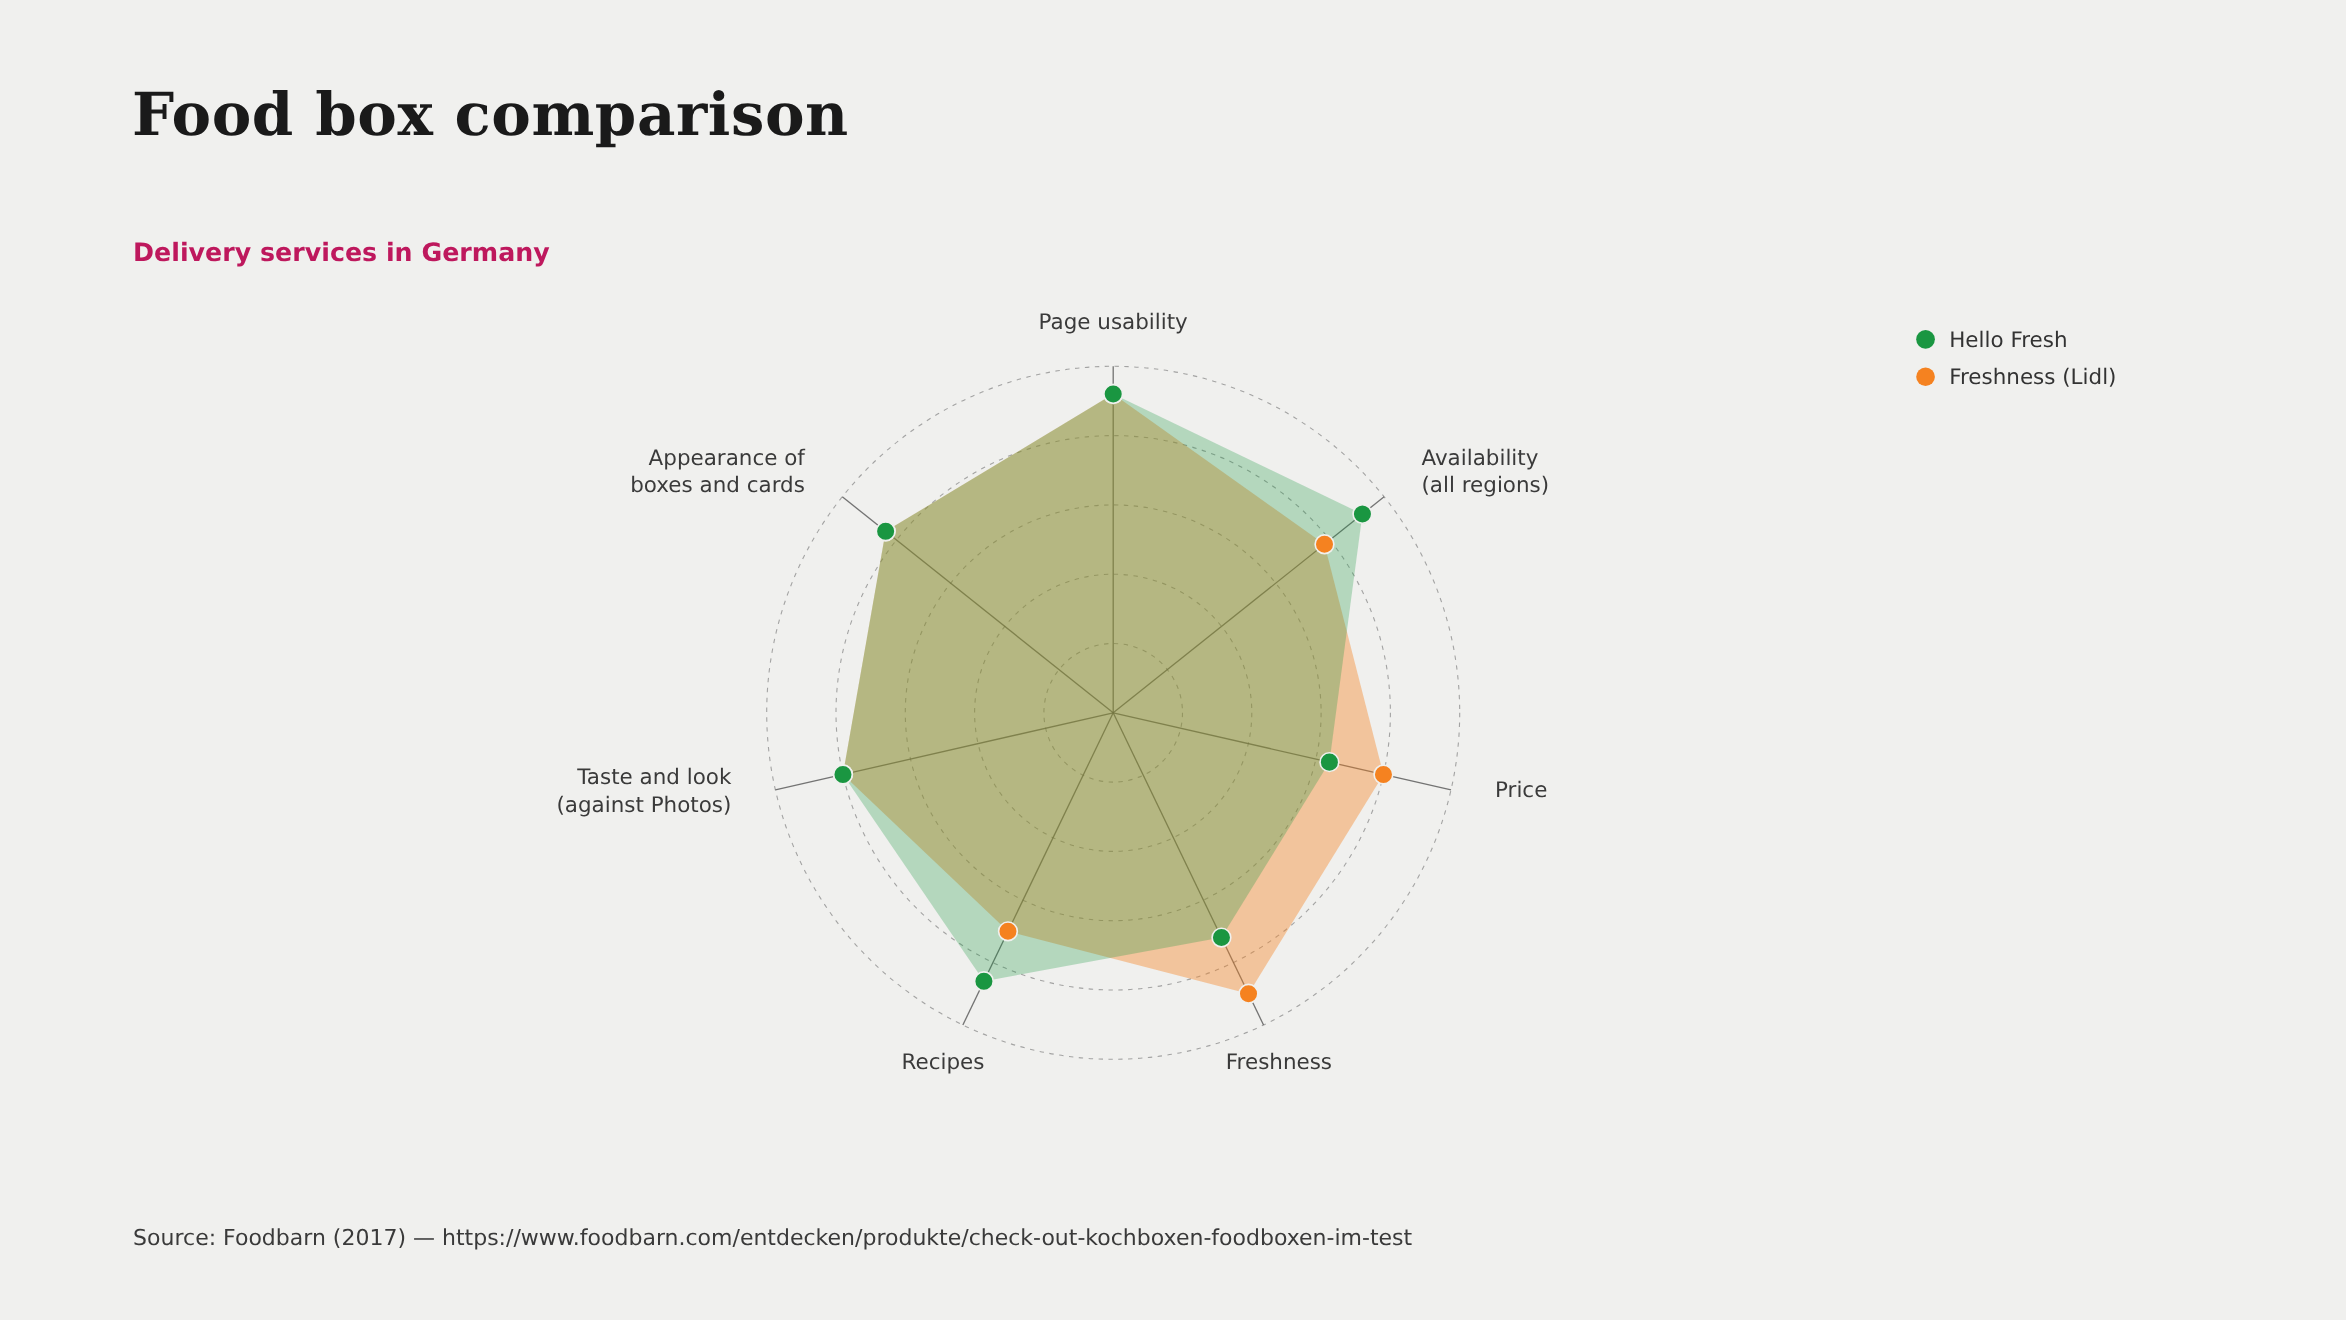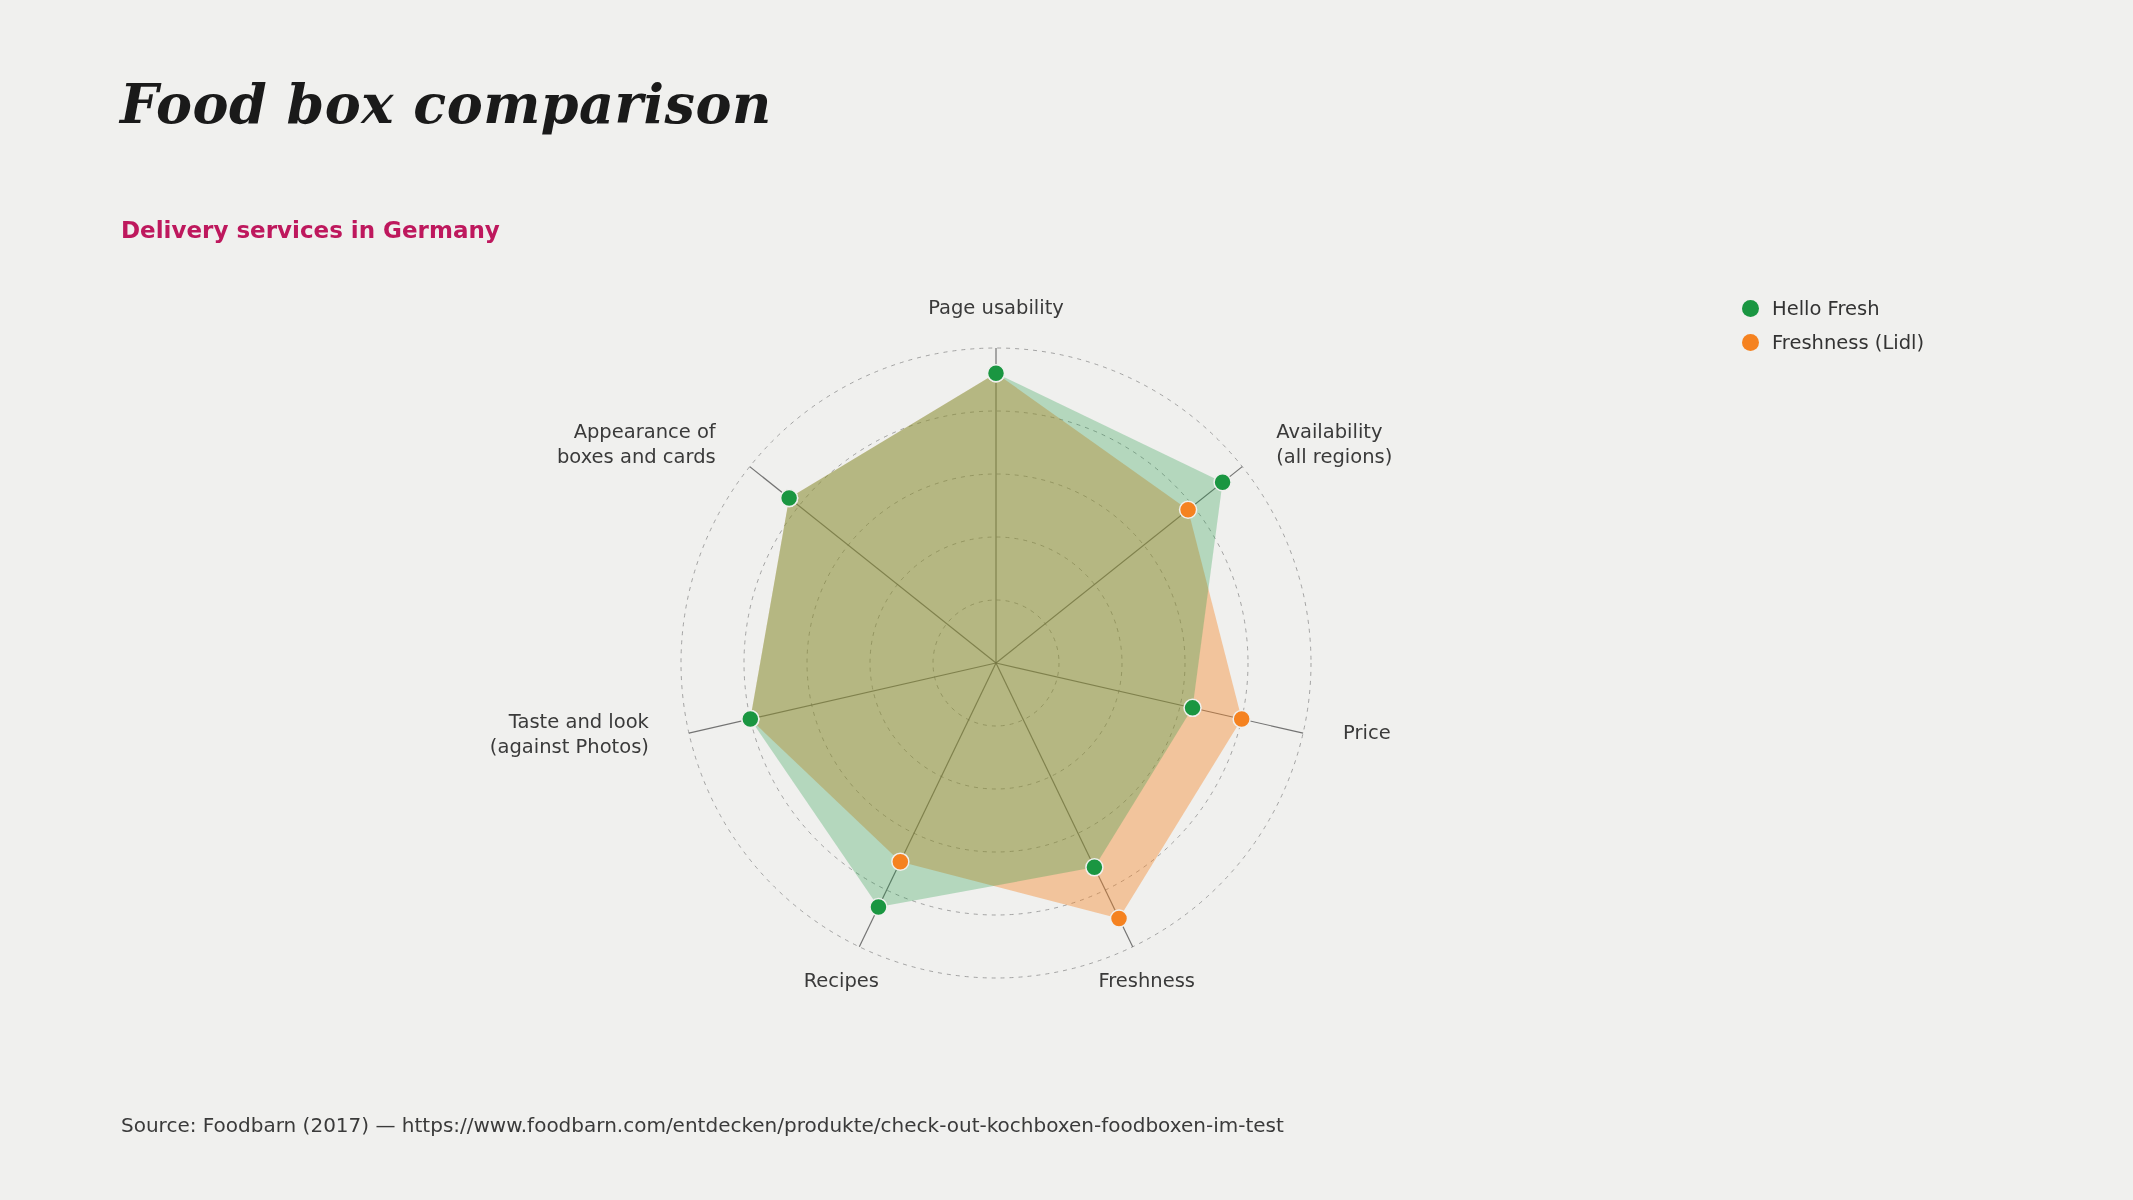--- a/index.html
+++ b/index.html
@@ -13,21 +13,20 @@
     font-family: "DejaVu Sans", sans-serif;
     color: #3c3c3c;
     overflow: hidden;
     position: relative;
   }
   .title {
     position: absolute;
     left: 120px;
     top: 72px;
     font-family: "DejaVu Serif", serif;
-    font-style: italic;
     font-weight: 700;
     font-size: 54px;
     letter-spacing: 0.5px;
     color: #1a1a1a;
     white-space: nowrap;
   }
   .subtitle {
     position: absolute;
     left: 121px;
     top: 217px;
@@ -66,25 +65,24 @@
     border-radius: 50%;
     flex: 0 0 auto;
   }
   .legend-label {
     font-size: 19.5px;
     color: #333;
     white-space: nowrap;
   }
   .chart-wrap {
     position: absolute;
-    left: 544px;
+    left: 560px;
     top: 280px;
     width: 1010px;
     height: 830px;
-    margin-top: 15px;
   }
   svg { display: block; overflow: visible; }
   .axis-label {
     font-family: "DejaVu Sans", sans-serif;
     font-size: 19.5px;
     fill: #3a3a3a;
   }
 </style>
 </head>
 <body>

